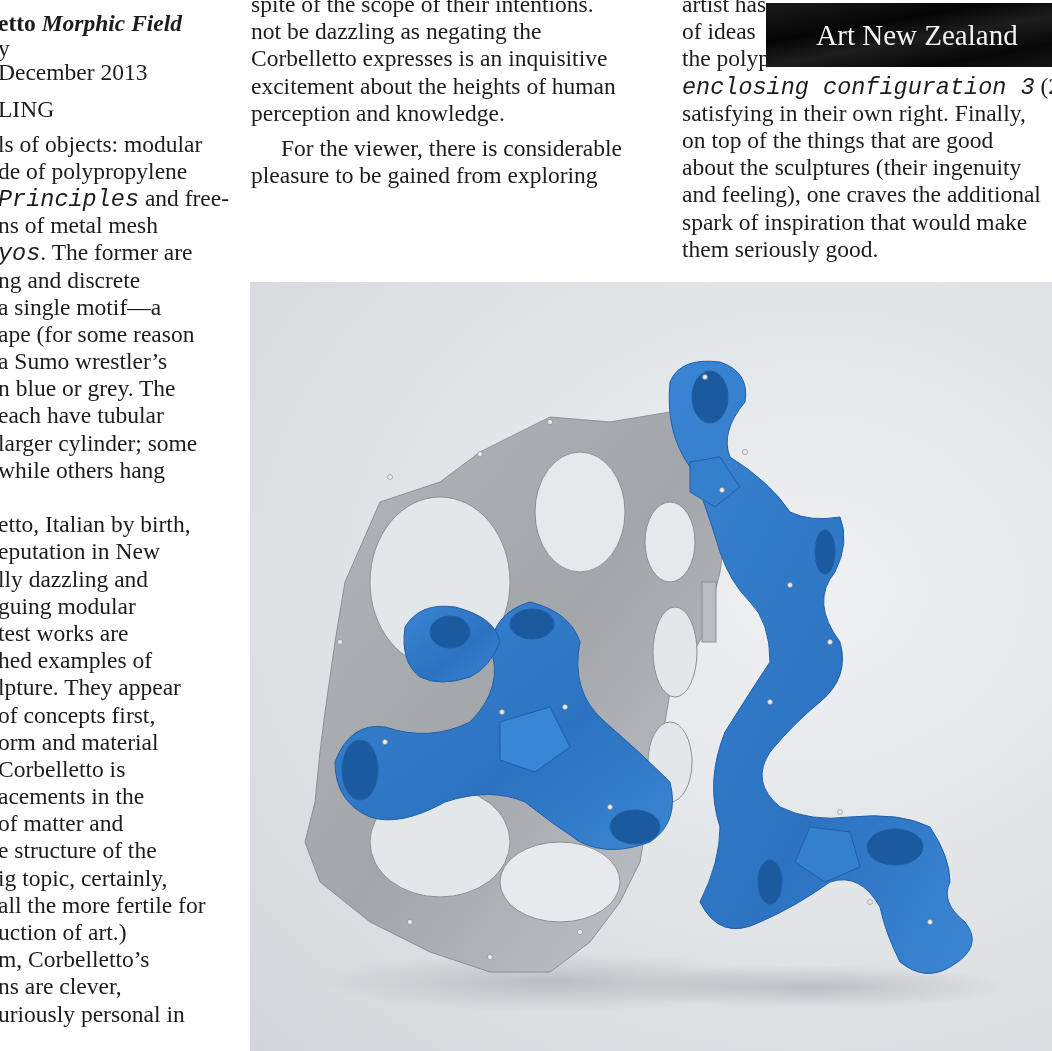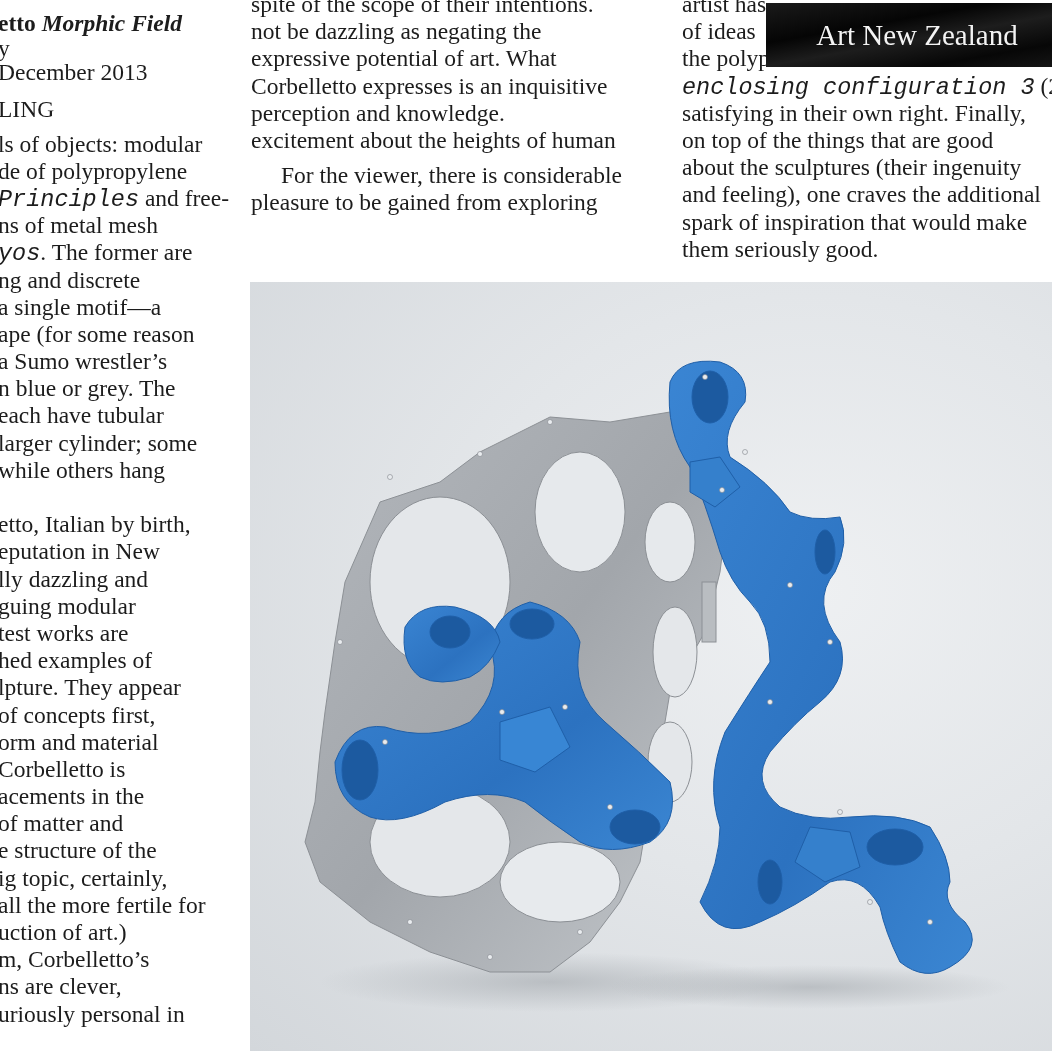--- a/index.html
+++ b/index.html
@@ -79,24 +79,23 @@
       <span class="ln"><span>uction of art.)</span></span>
       <span class="ln"><span>m, Corbelletto’s</span></span>
       <span class="ln"><span>ns are clever,</span></span>
       <span class="ln"><span>uriously personal in</span></span>
     </div>
 </div>
 
 <div class="col col-mid">
   <span class="ln">spite of the scope of their intentions.</span>
   <span class="ln">not be dazzling as negating the</span>
-  <span class="ln">expressive potential of art. What</span>
   <span class="ln">Corbelletto expresses is an inquisitive</span>
+  <span class="ln">excitement about the heights of human</span>
   <span class="ln">perception and knowledge.</span>
-  <span class="ln">excitement about the heights of human</span>
   <span class="ln indent">For the viewer, there is considerable</span>
   <span class="ln">pleasure to be gained from exploring</span>
 </div>
 
 <div class="col col-right">
   <div id="right-lines">
       <span class="ln"><span>artist has</span></span>
       <span class="ln"><span>of ideas</span></span>
       <span class="ln"><span>the polyp</span></span>
       <span class="ln"><em>enclosing configuration 3</em><span> (2013), are</span></span>

